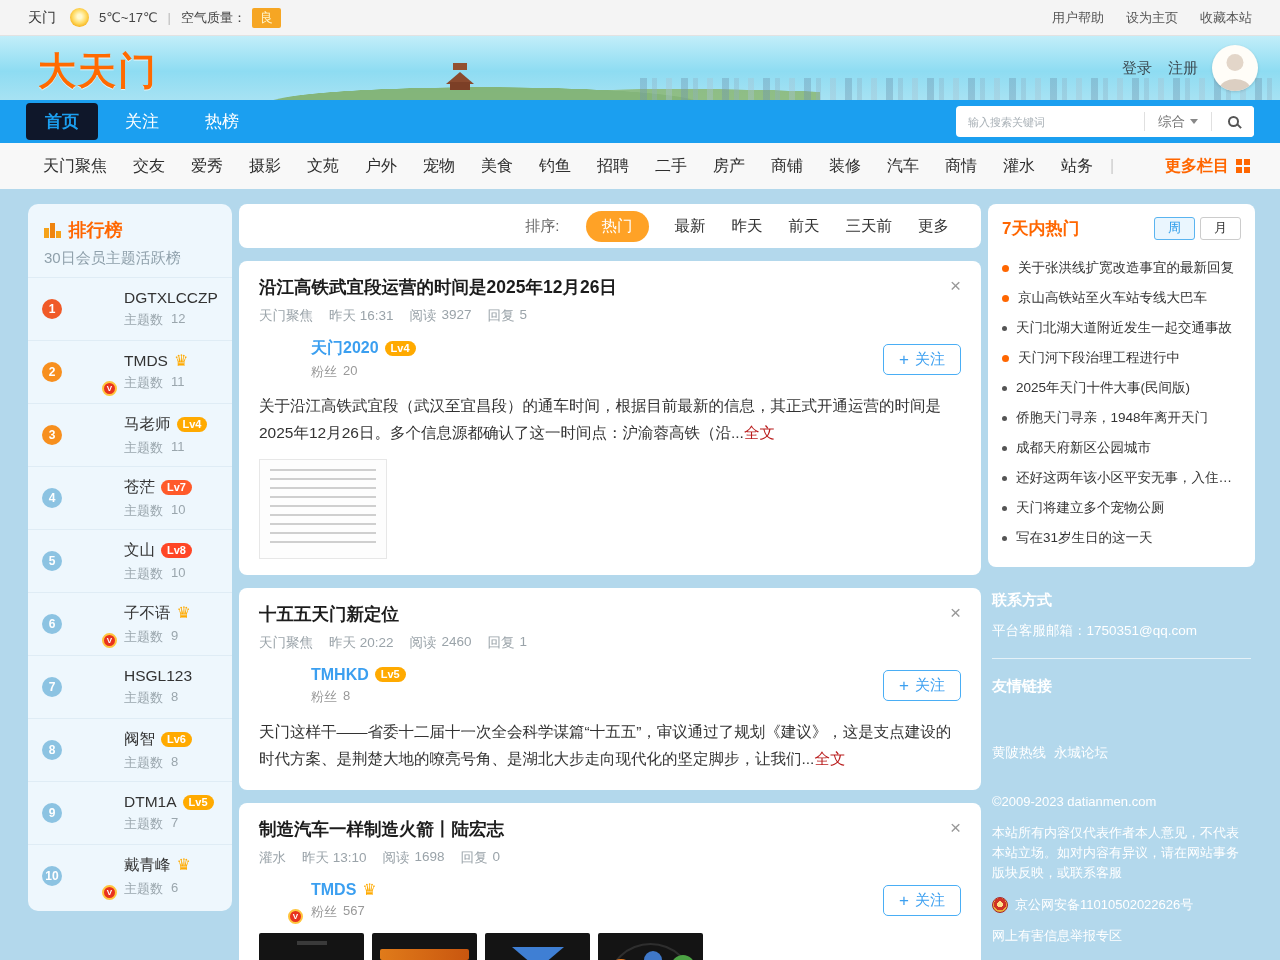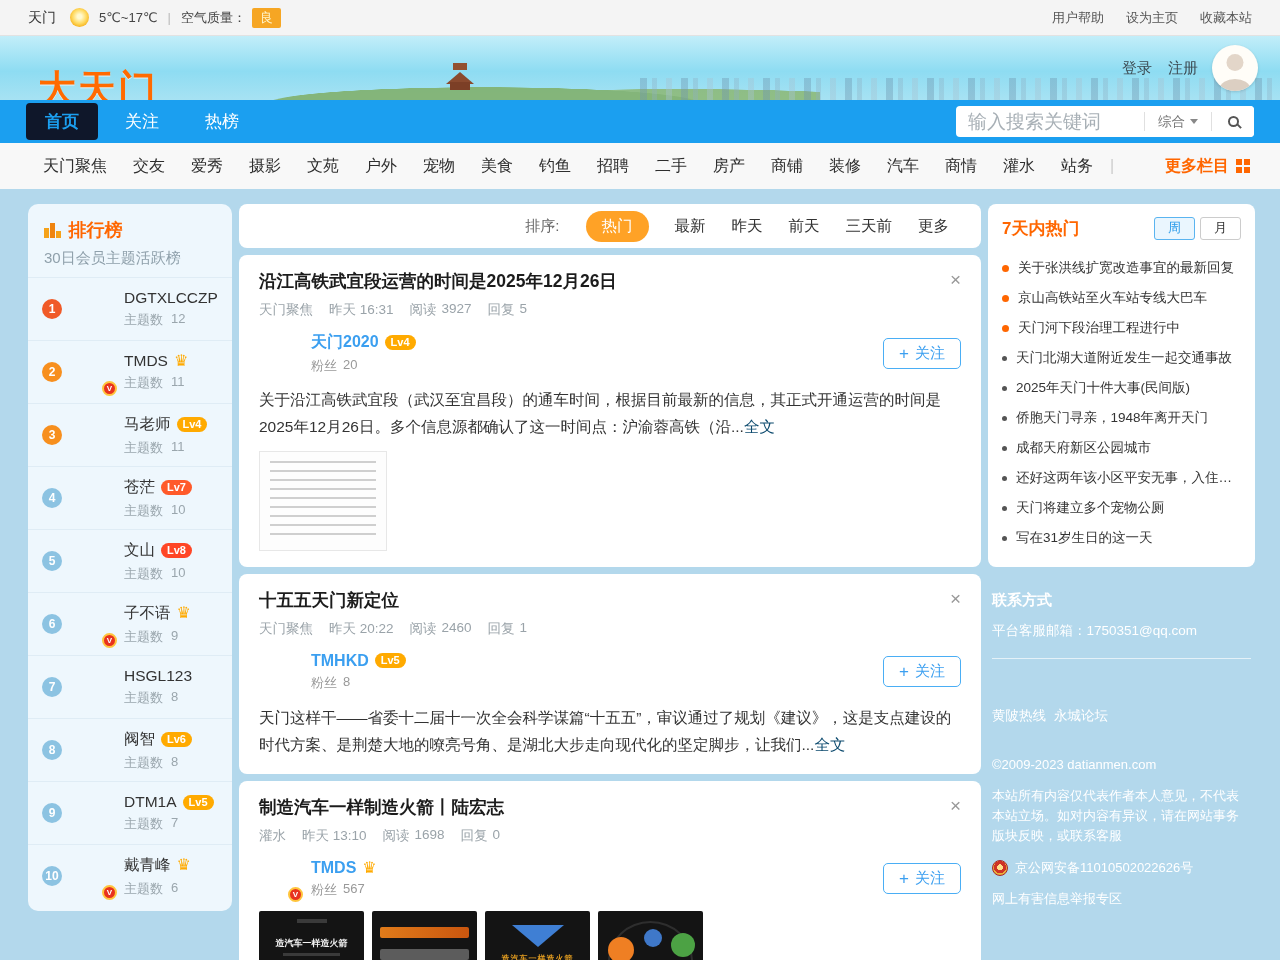--- a/index.html
+++ b/index.html
@@ -26,38 +26,38 @@
                radial-gradient(ellipse at 75% 100%, #8cb873 0 40%, transparent 41%);opacity:.85;}
   .skyline{position:absolute;bottom:0;right:0;width:640px;height:22px;opacity:.5;
     background:repeating-linear-gradient(90deg,
       rgba(110,150,175,.8) 0 7px, transparent 7px 12px,
       rgba(140,175,195,.7) 12px 17px, transparent 17px 26px,
       rgba(165,195,210,.8) 26px 32px, transparent 32px 41px);}
   .pagoda{position:absolute;bottom:16px;left:446px;width:0;height:0;
     border-left:14px solid transparent;border-right:14px solid transparent;border-bottom:12px solid #8a4a2e;}
   .pagoda::before{content:"";position:absolute;left:-10px;top:10px;width:20px;height:8px;background:#7c3f26;}
   .pagoda::after{content:"";position:absolute;left:-7px;top:-9px;width:14px;height:7px;background:#93512f;}
-  .logo{position:absolute;left:38px;top:28px;font-size:38px;font-weight:bold;color:#ff6a00;
+  .logo{position:absolute;left:38px;top:10px;font-size:38px;font-weight:bold;color:#ff6a00;
     text-shadow:0 1px 0 rgba(255,255,255,.7);letter-spacing:2px;}
   .header-right{position:absolute;right:22px;top:0;height:64px;display:flex;align-items:center;gap:14px;}
   .auth-links{display:flex;gap:16px;font-size:15px;color:#3c4a52;}
   .auth-links span{cursor:pointer;}
   .avatar-default{width:46px;height:46px;border-radius:50%;background:#fffdf8;position:relative;overflow:hidden;
     box-shadow:0 1px 3px rgba(0,0,0,.15);}
   .avatar-default .head{position:absolute;left:50%;top:9px;transform:translateX(-50%);
     width:17px;height:17px;border-radius:50%;background:#e3d6c9;}
   .avatar-default .shoulders{position:absolute;left:50%;bottom:-6px;transform:translateX(-50%);
     width:30px;height:18px;border-radius:50% 50% 0 0;background:#dccfc2;}
   
   .navbar{height:43px;background:#1b9ff0;display:flex;align-items:center;padding:0 26px;}
   .nav-tabs{display:flex;gap:8px;align-items:center;}
   .nav-tab{color:#fff;font-size:17px;padding:7px 19px;border-radius:4px;cursor:pointer;}
   .nav-tab.active{background:#0f172a;color:#1b9ff0;font-weight:bold;}
   .search-group{margin-left:auto;height:31px;background:#fff;border-radius:4px;display:flex;align-items:center;overflow:hidden;}
-  .search-group input{border:none;outline:none;width:188px;padding:0 12px;font-size:19px;color:#333;
+  .search-group input{border:none;outline:none;width:188px;padding:0 12px;font-size:11px;color:#333;
     font-family:inherit;}
   .search-group input::placeholder{color:#a8b0b6;}
   .search-div{width:1px;height:19px;background:#e0e0e0;}
   .search-scope{display:flex;align-items:center;gap:5px;padding:0 13px;font-size:13.5px;color:#777;cursor:pointer;}
   .caret-down{width:0;height:0;border-left:4px solid transparent;border-right:4px solid transparent;border-top:5px solid #888;}
   .search-btn{width:42px;height:31px;display:flex;align-items:center;justify-content:center;cursor:pointer;background:#fff;border:none;}
   .mag{width:11px;height:11px;border:2px solid #555;border-radius:50%;position:relative;}
   .mag::after{content:"";position:absolute;width:2px;height:6px;background:#555;transform:rotate(-45deg);right:-3px;bottom:-4px;}
   
   .subnav{height:46px;background:#f8f8f8;display:flex;align-items:center;padding:0 30px;font-size:16px;color:#2e2e2e;}
@@ -97,38 +97,38 @@
   .lv-badge{color:#fff;font-size:11px;font-weight:bold;border-radius:8px;padding:1px 6px 2px;background:#ffaa00;}
   .crown{color:#ffaa00;font-size:16px;line-height:1;}
   .crown::before{content:"♛";}
   .stat-row{margin-top:4px;color:#9aa6ad;font-size:13px;display:flex;gap:8px;}
   
   .sort-card{height:44px;display:flex;align-items:center;justify-content:flex-end;gap:26px;padding:0 32px;}
   .sort-label{color:#666;font-size:15px;}
   .sort-opt{font-size:15.5px;color:#333;cursor:pointer;}
   .sort-opt.active{background:#ffa226;color:#fff;padding:5px 16px;border-radius:16px;}
   
-  .post-card{margin-top:7px;padding:15px 20px 16px;}
+  .post-card{margin-top:13px;padding:15px 20px 16px;}
   .post-title-row{display:flex;align-items:flex-start;}
   .post-title{font-size:17.5px;font-weight:bold;color:#1c1c1c;line-height:1.3;}
   .close-x{margin-left:auto;color:#999;font-size:19px;line-height:1;cursor:pointer;padding-left:12px;}
   .post-meta{display:flex;gap:16px;margin-top:8px;color:#9aa3a9;font-size:13.5px;}
   .post-meta .mv{display:flex;gap:5px;}
   .author-row{display:flex;align-items:center;margin-top:13px;}
   .author-row .av-wrap{width:42px;height:42px;min-width:42px;}
   .author-row .av{width:42px;height:42px;}
   .author-info{margin-left:10px;}
   .author-name{color:#3b9ff0;font-weight:bold;font-size:16px;}
   .fans-row{margin-top:4px;color:#999;font-size:13px;display:flex;gap:6px;}
   .follow-btn{margin-left:auto;background:#fff;border:1.5px solid #4aaef5;color:#3b9ff0;
     border-radius:5px;padding:5px 15px;font-size:15px;cursor:pointer;display:flex;align-items:center;gap:6px;
     font-family:inherit;}
   .follow-btn .plus{font-size:17px;line-height:1;}
   .post-body{margin-top:11px;font-size:15.5px;color:#333;line-height:1.75;}
-  .more-link{color:#0c4a6e;cursor:pointer;}
+  .more-link{color:#b91c1c;cursor:pointer;font-family:Liberation Mono, monospace;}
   .shot{margin-top:11px;width:128px;height:100px;background:#fdfdfd;border:1px solid #e7e7e7;position:relative;cursor:pointer;}
   .shot::before{content:"";position:absolute;inset:9px 10px;
     background:repeating-linear-gradient(180deg,#cfcfcf 0 2px, transparent 2px 9px);}
   .slides{margin-top:11px;display:flex;gap:8px;}
   .slide{width:105px;height:100px;background:#141414;border-radius:2px;position:relative;overflow:hidden;cursor:pointer;}
   .s1-title{position:absolute;top:26px;left:0;right:0;text-align:center;color:#f2f2f2;font-size:9px;font-weight:bold;}
   .s1-logo{position:absolute;top:8px;left:50%;transform:translateX(-50%);width:30px;height:4px;background:#3a3a3a;}
   .s1-sub{position:absolute;top:42px;left:24px;right:24px;height:3px;background:#3a3a3a;}
   .s2 .bar{position:absolute;left:8px;right:8px;height:11px;border-radius:2px;background:#4a4a4a;}
   .s2 .b1{top:16px;background:linear-gradient(90deg,#e07b1a,#c9560f);}
@@ -651,28 +651,28 @@
           <div class="hot-item hot">
             <span class="dot"></span>
             <span class="txt">关于张洪线扩宽改造事宜的最新回复</span>
           </div>
 
           <div class="hot-item hot">
             <span class="dot"></span>
             <span class="txt">京山高铁站至火车站专线大巴车</span>
           </div>
 
+          <div class="hot-item">
+            <span class="dot"></span>
+            <span class="txt">天门北湖大道附近发生一起交通事故</span>
+          </div>
+
           <div class="hot-item hot">
             <span class="dot"></span>
             <span class="txt">天门河下段治理工程进行中</span>
-          </div>
-
-          <div class="hot-item">
-            <span class="dot"></span>
-            <span class="txt">天门北湖大道附近发生一起交通事故</span>
           </div>
 
           <div class="hot-item">
             <span class="dot"></span>
             <span class="txt">2025年天门十件大事(民间版)</span>
           </div>
 
           <div class="hot-item">
             <span class="dot"></span>
             <span class="txt">侨胞天门寻亲，1948年离开天门</span>
@@ -697,20 +697,21 @@
             <span class="dot"></span>
             <span class="txt">写在31岁生日的这一天</span>
           </div>
         </div>
     </div>
 
     <div class="blue-zone">
       <div class="bz-title">联系方式</div>
       <div class="bz-text">平台客服邮箱：1750351@qq.com</div>
       <hr class="bz-divider">
+      <div class="bz-title">友情链接</div>
       <div class="friend-links">
 
       <span>黄陂热线</span>
           <span>永城论坛</span>
         </div>
       <div class="footer-zone">
         <p>©2009-2023 datianmen.com</p>
         <p>本站所有内容仅代表作者本人意见，不代表本站立场。如对内容有异议，请在网站事务版块反映，或联系客服</p>
         <p class="police-line">
           <span class="police-icon"></span>

